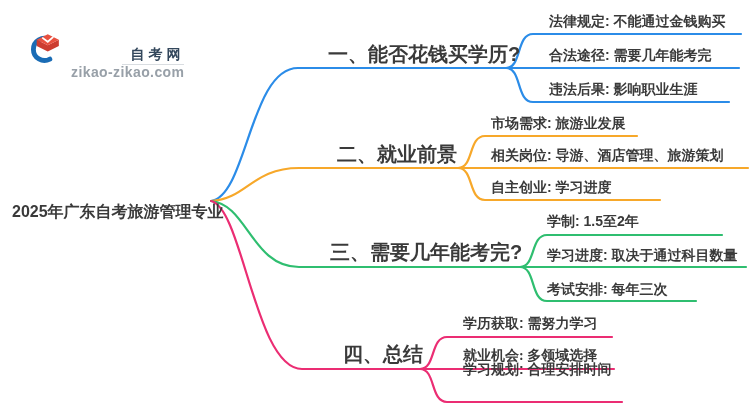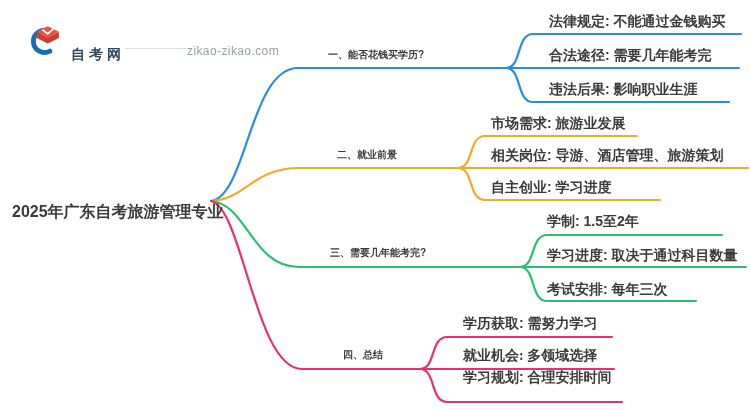--- a/index.html
+++ b/index.html
@@ -3,48 +3,48 @@
 <meta charset="utf-8">
 <style>
   html,body{margin:0;padding:0;background:#fff;}
   .screen{
     position:relative;width:750px;height:410px;background:#ffffff;overflow:hidden;
     font-family:"Liberation Sans","DejaVu Sans",sans-serif;
   }
   
   .logo{position:absolute;left:27px;top:18px;display:flex;align-items:center;gap:8px;}
   .logo-icon{width:36px;height:34px;display:block;}
-  .logo-text{display:flex;flex-direction:row;align-items:flex-start;margin-top:28px;}
+  .logo-text{display:flex;flex-direction:column;align-items:flex-end;margin-top:28px;}
   .logo-name{font-size:14px;font-weight:bold;color:#33475c;letter-spacing:4px;line-height:16px;}
   .logo-divider{width:62px;height:1px;background:#d9dde1;margin:2px 0 2px 0;}
-  .logo-url{font-size:12px;color:#98a0a8;letter-spacing:0.4px;line-height:10px;}
+  .logo-url{font-size:14px;color:#98a0a8;letter-spacing:0.4px;line-height:10px;font-weight:bold;}
   
   .map-svg{position:absolute;left:0;top:0;}
   .node{
     position:absolute;white-space:nowrap;color:#3a3a3a;font-weight:600;
     font-size:14px;line-height:19px;
   }
   .root-node{left:12px;top:202px;font-size:16px;}
-  .branch-label{font-size:10px;}
+  .branch-label{font-size:20px;}
   .b1-label{left:328px;top:45px;}
   .b1-c1{left:549px;top:12px;}
   .b1-c2{left:549px;top:46px;}
   .b1-c3{left:549px;top:80px;}
   .b2-label{left:337px;top:145px;}
   .b2-c1{left:491px;top:114px;}
   .b2-c2{left:491px;top:146px;}
   .b2-c3{left:491px;top:178px;}
   .b3-label{left:330px;top:243px;}
   .b3-c1{left:547px;top:212px;}
   .b3-c2{left:547px;top:246px;}
   .b3-c3{left:547px;top:280px;}
   .b4-label{left:343px;top:345px;}
   .b4-c1{left:463px;top:314px;}
   .b4-c2{left:463px;top:346px;font-family:Liberation Serif, serif;}
-  .b4-c3{left:463px;top:368px;}
+  .b4-c3{left:463px;top:360px;}
 </style>
 </head>
 <body>
 
 <div class="screen">
 
   <div class="logo">
     <svg class="logo-icon" viewBox="0 0 52 48">
       <path d="M33 12 A16 16 0 1 0 33 40" stroke="#1a6cb5" stroke-width="7" fill="none" stroke-linecap="round"></path>
       <polygon points="14,12 30,20 46,12 46,21 30,29 14,21" fill="#cc3d31"></polygon>

